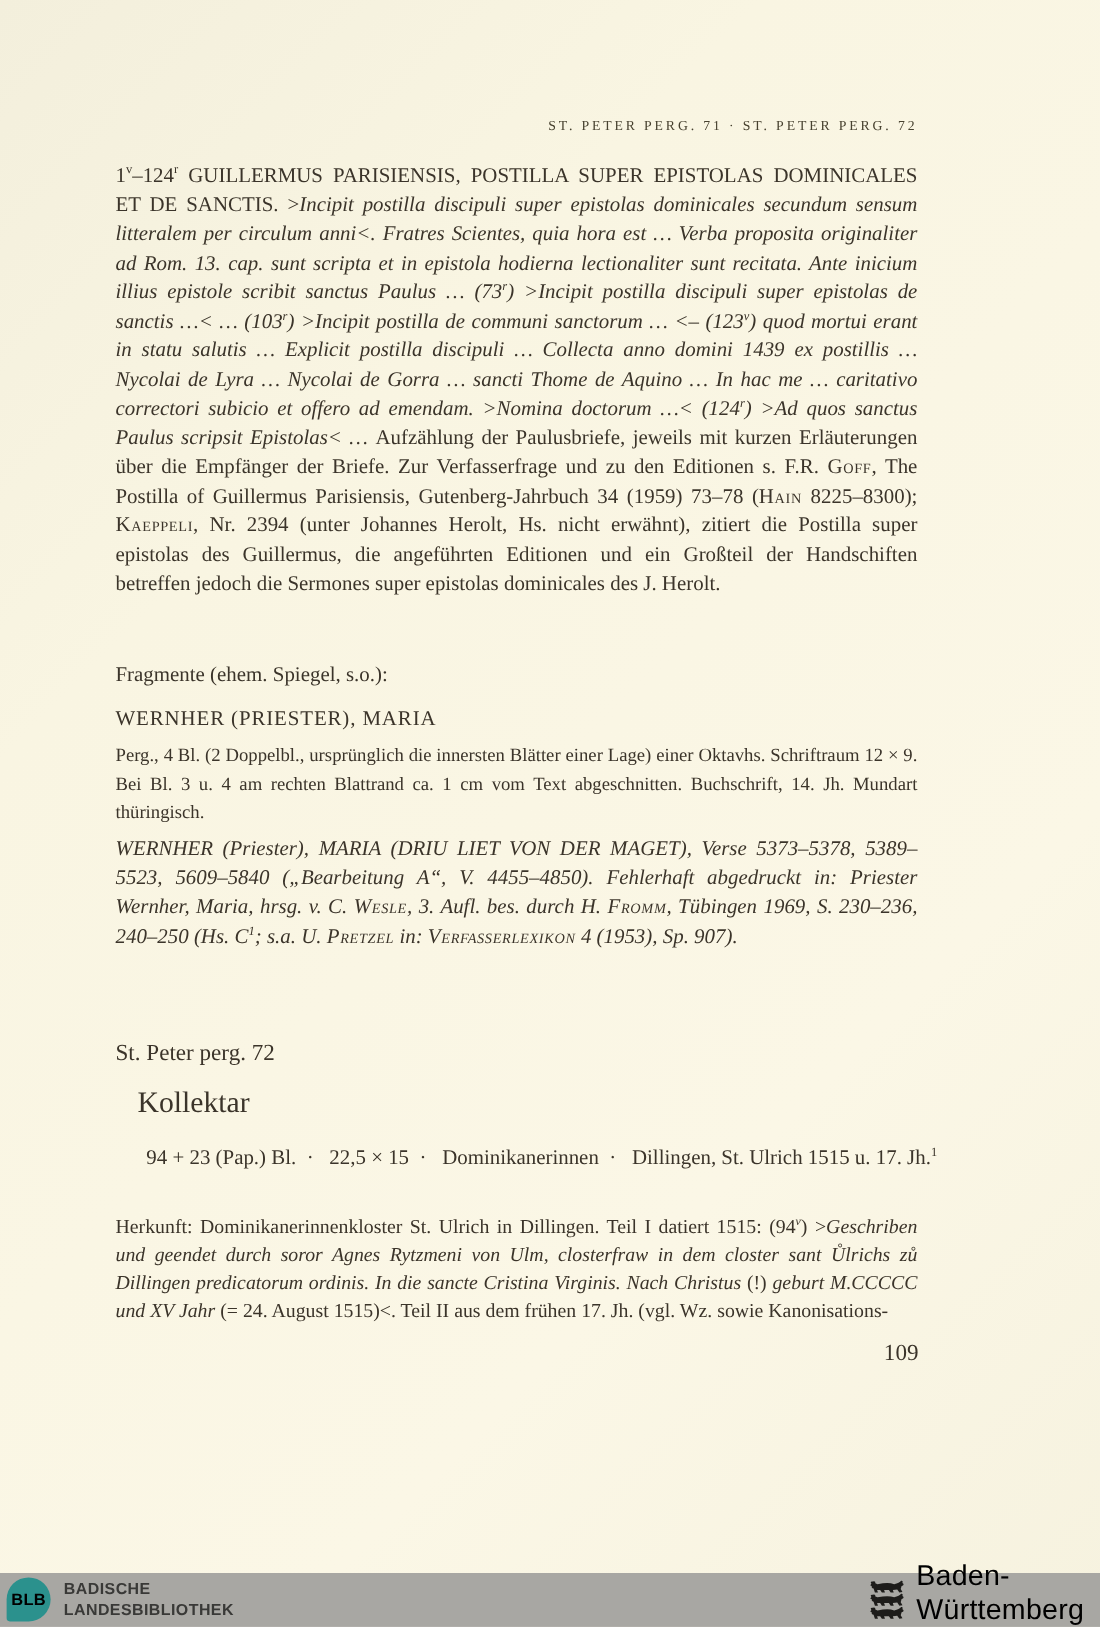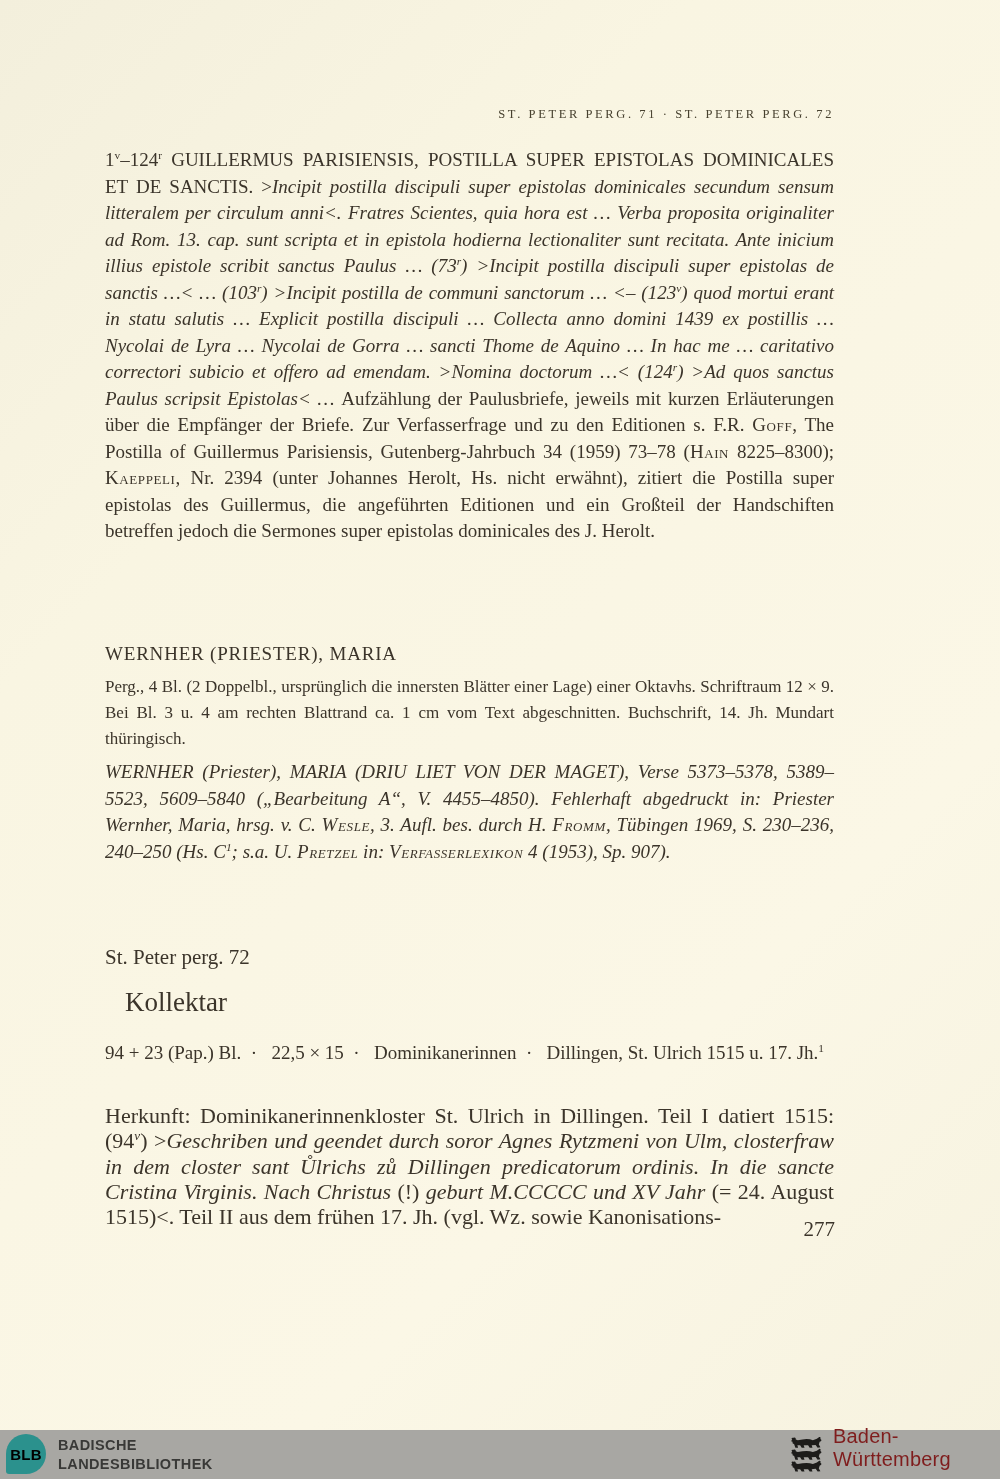--- a/index.html
+++ b/index.html
@@ -31,22 +31,22 @@
   .it{font-style:italic;}
   .sc{font-variant:small-caps;letter-spacing:0.6px;}
   .sup{font-size:0.6em;vertical-align:super;line-height:0;}
   .b-entry71{top:147px;}
   .b-fragments{top:601px;}
   .b-wernher-head{top:641px;letter-spacing:0.8px;}
   .b-codicology{top:674px;font-size:17px;line-height:26px;}
   .b-wernher-lit{top:759px;font-style:italic;}
   .b-shelfmark{top:944px;font-size:21px;}
   .b-kollektar{top:986px;font-size:27px;line-height:32px;margin-left:20px;}
-  .b-collation{top:1039px;line-height:28px;}
-  .b-herkunft{top:1103px;font-size:22px;line-height:25.3px;}
+  .b-collation{top:1039px;line-height:28px;margin-left:28px;}
+  .b-herkunft{top:1103px;font-size:18px;line-height:25.3px;}
   .page-number{
     position:absolute;top:1217px;right:165px;
     font-size:21px;color:var(--ink);
   }
   
   .footer-bar{
     position:absolute;left:0;top:1430px;width:1000px;height:49px;
     background:var(--bar);
     font-family:"Liberation Sans","DejaVu Sans",sans-serif;
   }
@@ -60,48 +60,49 @@
   .library-name{
     position:absolute;left:58px;top:6px;
     color:var(--footer_ink);font-weight:bold;font-size:14.5px;line-height:18.5px;
     letter-spacing:0.4px;
   }
   .bw-coat{position:absolute;left:789px;top:5px;width:35px;height:39px;}
   .bw-coat svg{width:100%;height:100%;}
   .bw-name{
     position:absolute;left:833px;top:0;height:36px;
     display:flex;align-items:center;
-    color:#7f1d1d;font-size:20px;font-weight:normal;letter-spacing:0.2px;
+    color:#000000;font-size:26px;font-weight:normal;letter-spacing:0.2px;
   }
 </style>
 </head>
 <body>
 
 <div class="page">
 
   <div class="running-header">ST. PETER PERG. 71 · ST. PETER PERG. 72</div>
 
   <div class="block just b-entry71"><span>1</span><span class="sup">v</span><span>–124</span><span class="sup">r</span><span> GUILLERMUS PARISIENSIS, POSTILLA SUPER EPISTOLAS DOMINICALES ET DE SANCTIS. &gt;</span><span class="it">Incipit postilla discipuli super epistolas dominicales secundum sensum litteralem per circulum anni</span><span class="it">&lt;. </span><span class="it">Fratres Scientes, quia hora est … Verba proposita originaliter ad Rom. 13. cap. sunt scripta et in epistola hodierna lectionaliter sunt recitata. Ante inicium illius epistole scribit sanctus Paulus … (73</span><span class="sup it">r</span><span class="it">) &gt;Incipit postilla discipuli super epistolas de sanctis …&lt; … (103</span><span class="sup it">r</span><span class="it">) &gt;Incipit postilla de communi sanctorum … &lt;– (123</span><span class="sup it">v</span><span class="it">) quod mortui erant in statu salutis … Explicit postilla discipuli … Collecta anno domini 1439 ex postillis … Nycolai de Lyra … Nycolai de Gorra … sancti Thome de Aquino … In hac me … caritativo correctori subicio et offero ad emendam. &gt;Nomina doctorum …&lt; (124</span><span class="sup it">r</span><span class="it">) &gt;Ad quos sanctus Paulus scripsit Epistolas&lt; … </span><span>Aufzählung der Paulusbriefe, jeweils mit kurzen Erläuterungen über die Empfänger der Briefe. Zur Verfasserfrage und zu den Editionen s. F.R. </span><span class="sc">Goff</span><span>, The Postilla of Guillermus Parisiensis, Gutenberg-Jahrbuch 34 (1959) 73–78 (</span><span class="sc">Hain</span><span> 8225–8300); </span><span class="sc">Kaeppeli</span><span>, Nr. 2394 (unter Johannes Herolt, Hs. nicht erwähnt), zitiert die Postilla super epistolas des Guillermus, die angeführten Editionen und ein Großteil der Handschiften betreffen jedoch die Sermones super epistolas dominicales des J. Herolt.</span></div>
 
+  <div class="block b-fragments"><span>Fragmente (ehem. Spiegel, s.o.):</span></div>
 
   <div class="block b-wernher-head"><span>WERNHER (PRIESTER), MARIA</span></div>
 
   <div class="block just b-codicology"><span>Perg., 4 Bl. (2 Doppelbl., ursprünglich die innersten Blätter einer Lage) einer Oktavhs. Schriftraum 12 × 9. Bei Bl. 3 u. 4 am rechten Blattrand ca. 1 cm vom Text abgeschnitten. Buchschrift, 14. Jh. Mundart thüringisch.</span></div>
 
   <div class="block just b-wernher-lit"><span>WERNHER (Priester), MARIA (DRIU LIET VON DER MAGET), Verse 5373–5378, 5389–5523, 5609–5840 („Bearbeitung A“, V. 4455–4850). Fehlerhaft abgedruckt in: Priester Wernher, Maria, hrsg. v. C. </span><span class="sc">Wesle</span><span>, 3. Aufl. bes. durch H. </span><span class="sc">Fromm</span><span>, Tübingen 1969, S. 230–236, 240–250 (Hs. C</span><span class="sup">1</span><span>; s.a. U. </span><span class="sc">Pretzel</span><span> in: </span><span class="sc">Verfasserlexikon</span><span> 4 (1953), Sp. 907).</span></div>
 
   <div class="block b-shelfmark"><span>St. Peter perg. 72</span></div>
 
   <div class="block b-kollektar"><span>Kollektar</span></div>
 
   <div class="block just b-collation"><span>94 + 23 (Pap.) Bl. ·  22,5 × 15 ·  Dominikanerinnen ·  Dillingen, St. Ulrich 1515 u. 17. Jh.</span><span class="sup">1</span></div>
 
   <div class="block just b-herkunft"><span>Herkunft: Dominikanerinnenkloster St. Ulrich in Dillingen. Teil I datiert 1515: (94</span><span class="sup it">v</span><span>) &gt;</span><span class="it">Geschriben und geendet durch soror Agnes Rytzmeni von Ulm, closterfraw in dem closter sant Ůlrichs zů Dillingen predicatorum ordinis. In die sancte Cristina Virginis. Nach Christus</span><span> (!) </span><span class="it">geburt M.CCCCC und XV Jahr</span><span> (= 24. August 1515)&lt;. Teil II aus dem frühen 17. Jh. (vgl. Wz. sowie Kanonisations-</span></div>
 
-  <div class="page-number">277</div>
+  <div class="page-number">109</div>
 
   <div class="footer-bar">
     <div class="blb-logo">BLB</div>
     <div class="library-name">
       <div>BADISCHE</div>
       <div>LANDESBIBLIOTHEK</div>
     </div>
     <div class="bw-coat">
       <svg viewBox="0 0 44 45" xmlns="http://www.w3.org/2000/svg">
         <defs>

